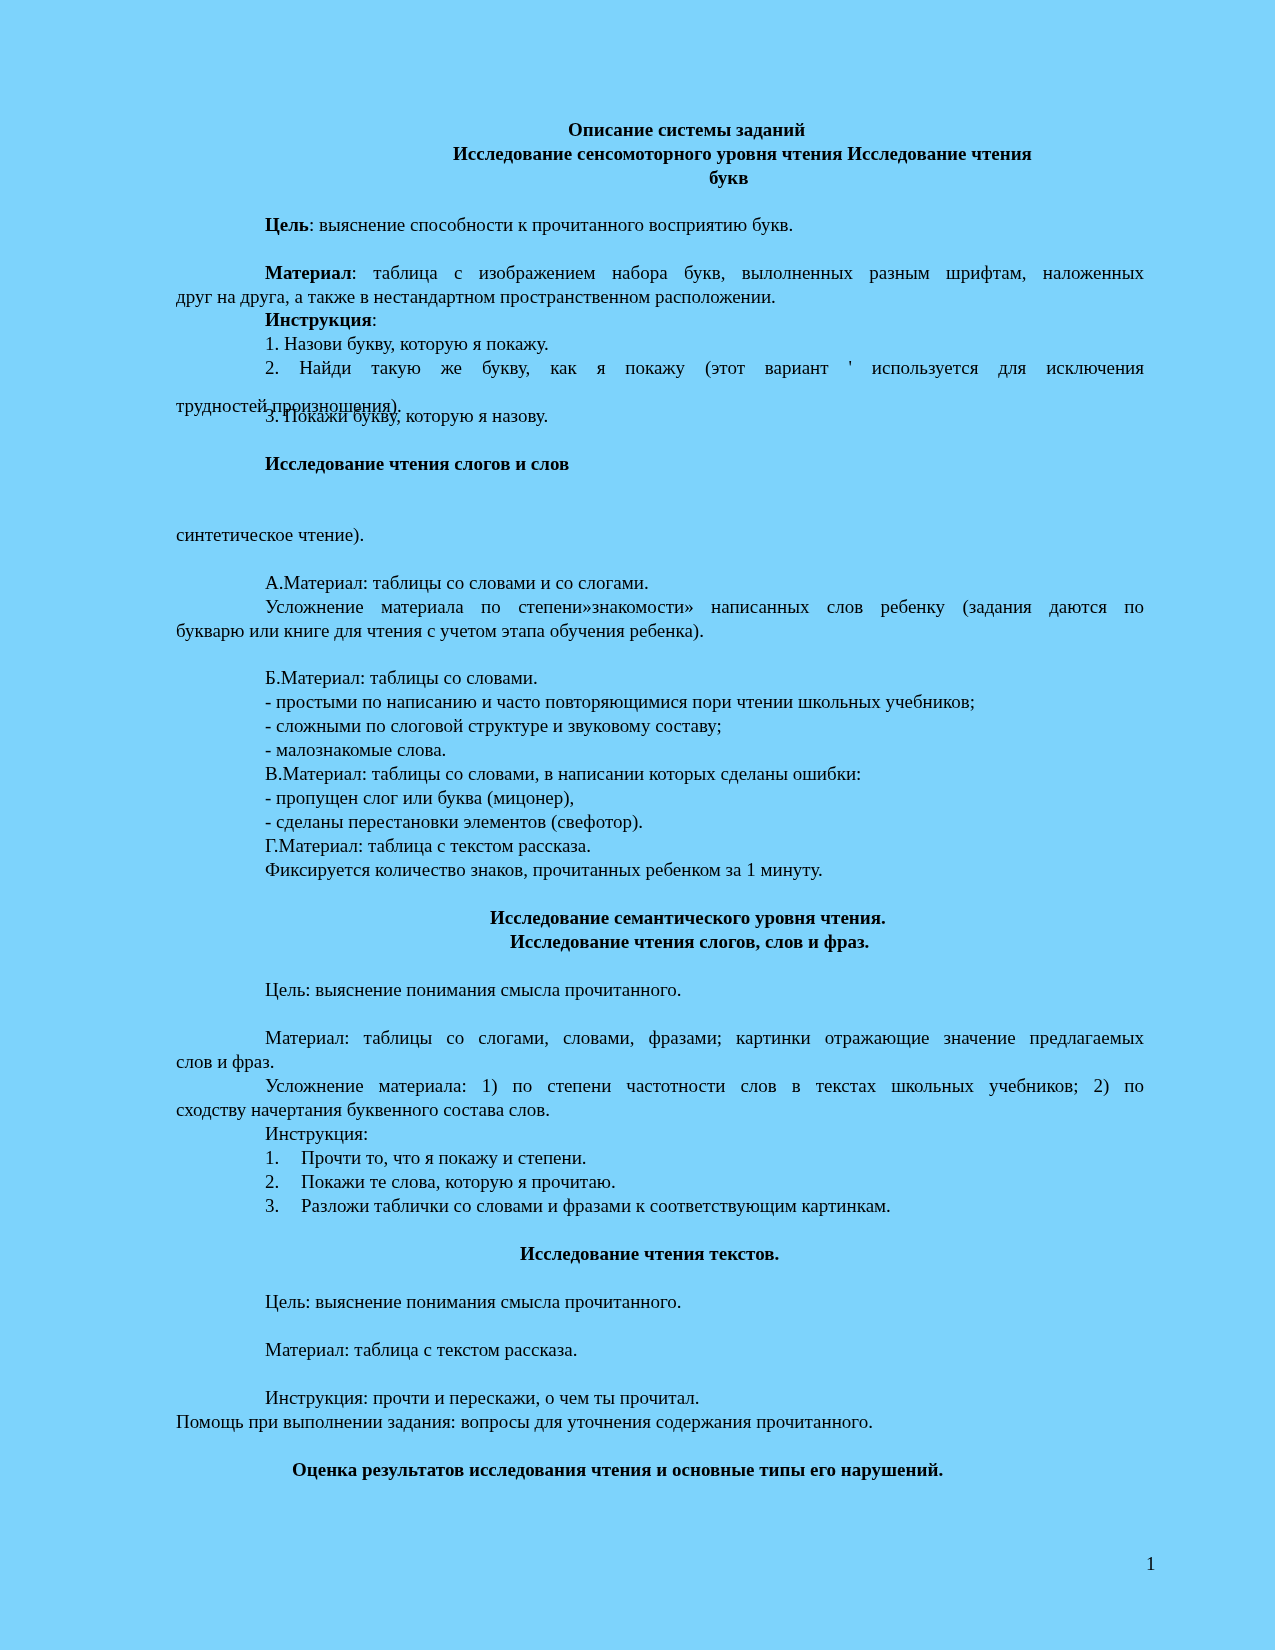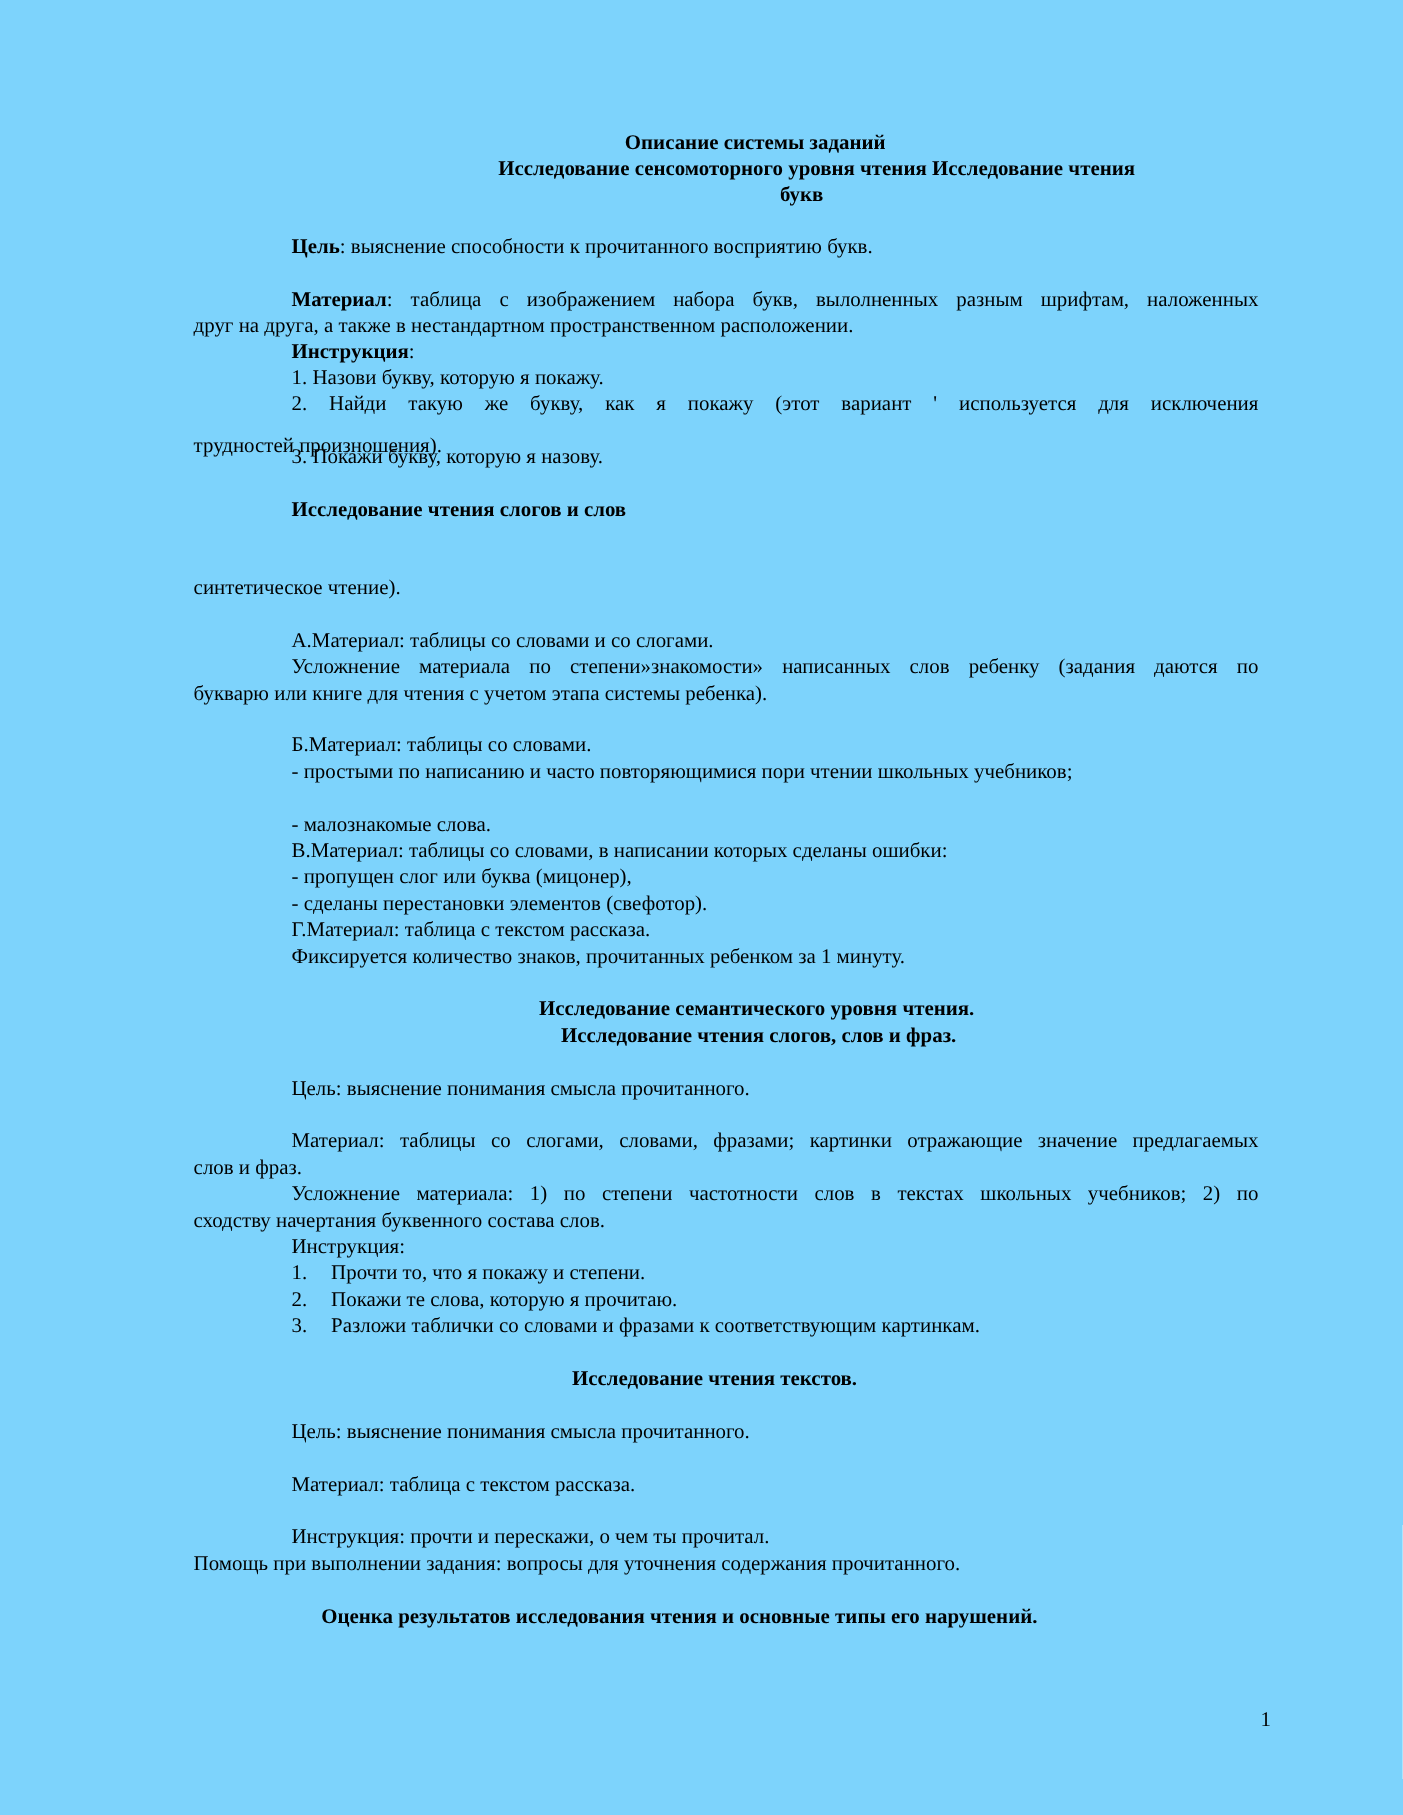--- a/index.html
+++ b/index.html
@@ -32,24 +32,25 @@
   <div class="ln" style="left:265px; top:357px; width:879px; text-align:justify; text-align-last:justify; white-space:normal;">2. Найди такую же букву, как я   покажу   (этот вариант  '          используется     для исключения</div>
   <div class="ln L" style="top:395px;">трудностей   произношения).</div>
   <div class="ln I" style="top:405px;">3. Покажи букву, которую я назову.</div>
 
   <div class="ln I b" style="top:453px;">Исследование чтения слогов и слов</div>
 
   <div class="ln L" style="top:524px;">синтетическое чтение).</div>
 
   <div class="ln" style="left:265px; top:596px; width:879px; text-align:justify; text-align-last:justify; white-space:normal;">Усложнение материала по степени»знакомости» написанных слов ребенку (задания даются по</div>
   <div class="ln I" style="top:572px;">А.Материал: таблицы со словами и со слогами.</div>
-  <div class="ln L" style="top:620px;">букварю или книге для чтения с учетом этапа системы ребенка).</div>
+  <div class="ln L" style="top:620px;">букварю или книге для чтения с учетом этапа обучения ребенка).</div>
 
   <div class="ln I" style="top:667px;">Б.Материал: таблицы со словами.</div>
   <div class="ln I" style="top:691px;">- простыми по написанию и часто повторяющимися пори чтении школьных учебников;</div>
+  <div class="ln I" style="top:715px;">- сложными по слоговой структуре и звуковому составу;</div>
   <div class="ln I" style="top:739px;">- малознакомые слова.</div>
   <div class="ln I" style="top:763px;">В.Материал: таблицы со словами, в написании которых сделаны ошибки:</div>
   <div class="ln I" style="top:787px;">- пропущен слог или буква (мицонер),</div>
   <div class="ln I" style="top:811px;">- сделаны перестановки элементов (свефотор).</div>
   <div class="ln I" style="top:835px;">Г.Материал: таблица с текстом рассказа.</div>
   <div class="ln I" style="top:859px;">Фиксируется количество знаков, прочитанных ребенком за 1 минуту.</div>
 
   <div class="ln b" style="left:490px; top:907px;">Исследование семантического уровня чтения.</div>
   <div class="ln b" style="left:510px; top:931px;">Исследование чтения слогов, слов и фраз.</div>
 

